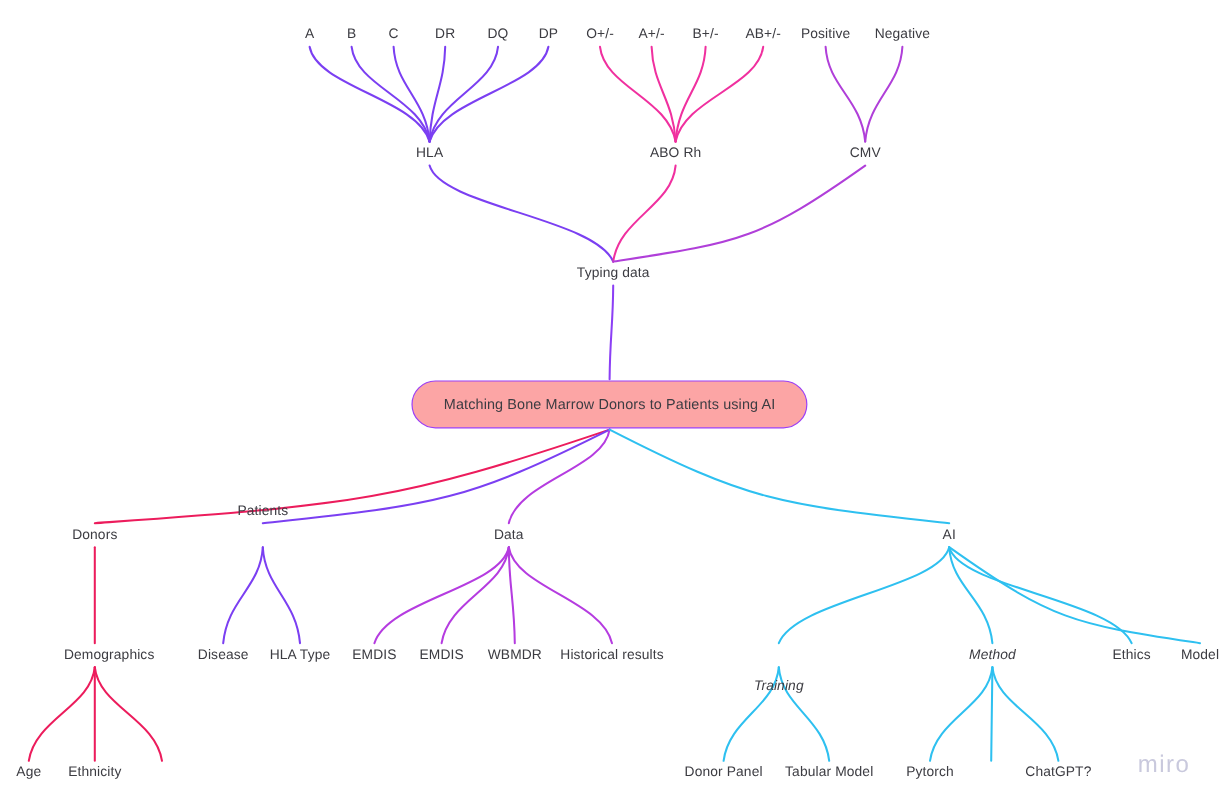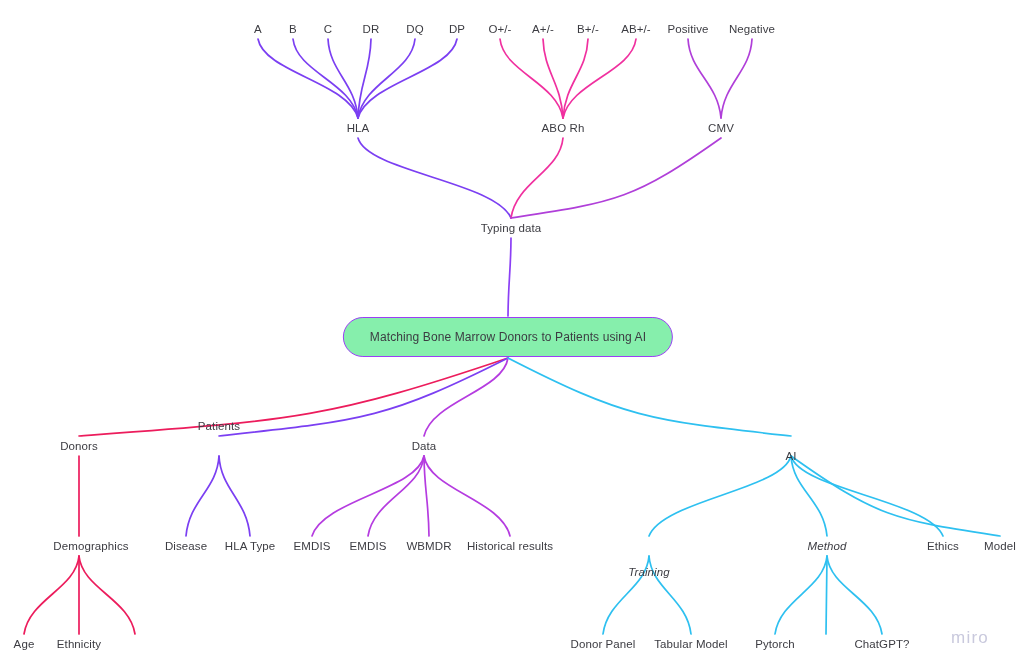--- a/index.html
+++ b/index.html
@@ -36,28 +36,28 @@
     line-height: 14px;
     letter-spacing: 0.1px;
     text-align: center;
     cursor: default;
   }
   .node.root {
     font-size: 12px;
     color: #3c3c42;
     border: 1.6px solid #9b3ff5;
     border-radius: 22px;
-    background: #86efac;
+    background: #fca5a5;
     padding: 12px 26px;
     box-sizing: border-box;
   }
   .watermark {
     position: absolute;
     color: #c9c9dd;
-    font-size: 17px;
+    font-size: 20px;
     letter-spacing: 1.2px;
     font-weight: 400;
     transform: translate(-50%, -50%);
     user-select: none;
   }
 </style>
 </head>
 <body>
 
 <div id="canvas">
@@ -116,21 +116,21 @@
       <div class="node" style="left: 636px; top: 29px;">AB+/-</div>
       <div class="node" style="left: 688px; top: 29px;">Positive</div>
       <div class="node" style="left: 752px; top: 29px;">Negative</div>
       <div class="node" style="left: 358px; top: 128px;">HLA</div>
       <div class="node" style="left: 563px; top: 128px;">ABO Rh</div>
       <div class="node" style="left: 721px; top: 128px;">CMV</div>
       <div class="node" style="left: 511px; top: 228px;">Typing data</div>
       <div class="node" style="left: 79px; top: 446px;">Donors</div>
       <div class="node" style="left: 219px; top: 426px;">Patients</div>
       <div class="node" style="left: 424px; top: 446px;">Data</div>
-      <div class="node" style="left: 791px; top: 456px;">AI</div>
+      <div class="node" style="left: 791px; top: 446px;">AI</div>
       <div class="node" style="left: 79px; top: 546px; margin-left: 12px;">Demographics</div>
       <div class="node" style="left: 186px; top: 546px;">Disease</div>
       <div class="node" style="left: 250px; top: 546px;">HLA Type</div>
       <div class="node" style="left: 312px; top: 546px;">EMDIS</div>
       <div class="node" style="left: 368px; top: 546px;">EMDIS</div>
       <div class="node" style="left: 429px; top: 546px;">WBMDR</div>
       <div class="node" style="left: 510px; top: 546px;">Historical results</div>
       <div class="node" style="left: 649px; top: 572px; font-style: italic;">Training</div>
       <div class="node" style="left: 827px; top: 546px; font-style: italic;">Method</div>
       <div class="node" style="left: 943px; top: 546px;">Ethics</div>

